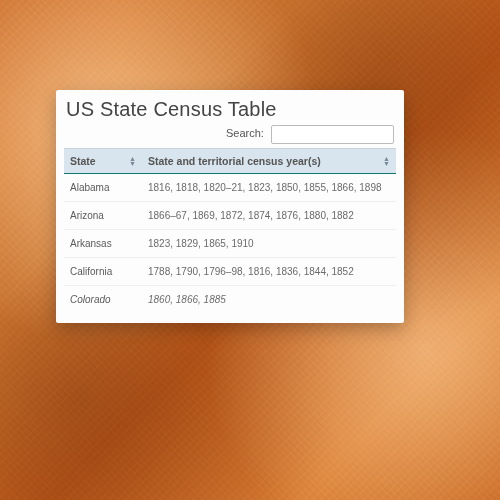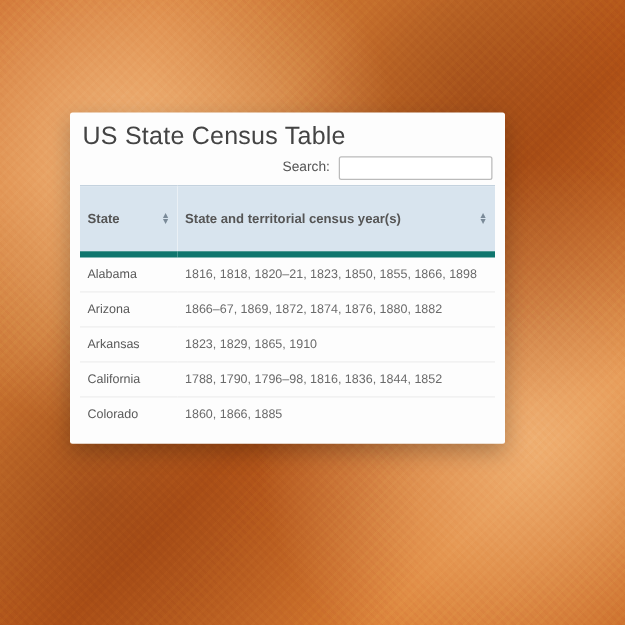--- a/index.html
+++ b/index.html
@@ -72,23 +72,23 @@
     width: 100%;
     border-collapse: collapse;
     font-size: 10.5px;
     color: #555;
   }
   thead th {
     background: #d8e4ee;
     color: #555;
     font-weight: 600;
     text-align: left;
-    padding: 20px 6px;
+    padding: 6px 6px;
     border-top: 1px solid #c4d2de;
-    border-bottom: 5px solid #0f766e;
+    border-bottom: 1px solid #0f766e;
     position: relative;
     font-size: 10.5px;
   }
   thead th .sort {
     position: absolute;
     right: 6px;
     top: 50%;
     transform: translateY(-50%);
     display: inline-flex;
     flex-direction: column;
@@ -98,21 +98,21 @@
   }
   thead th.state-col { width: 66px; }
   tbody td {
     padding: 7px 6px;
     border-bottom: 1px solid #eee;
     vertical-align: top;
     color: #6a6a6a;
     font-size: 10px;
     line-height: 1.3;
   }
-  tbody tr:last-child td { border-bottom: none; }
+  tbody tr:last-child td { border-bottom: none; font-style: italic; }
   tbody td.state {
     color: #5a5a5a;
     white-space: nowrap;
     margin-top: 12px;
   }
 </style>
 </head>
 <body>
 
 <div class="bg"></div>

